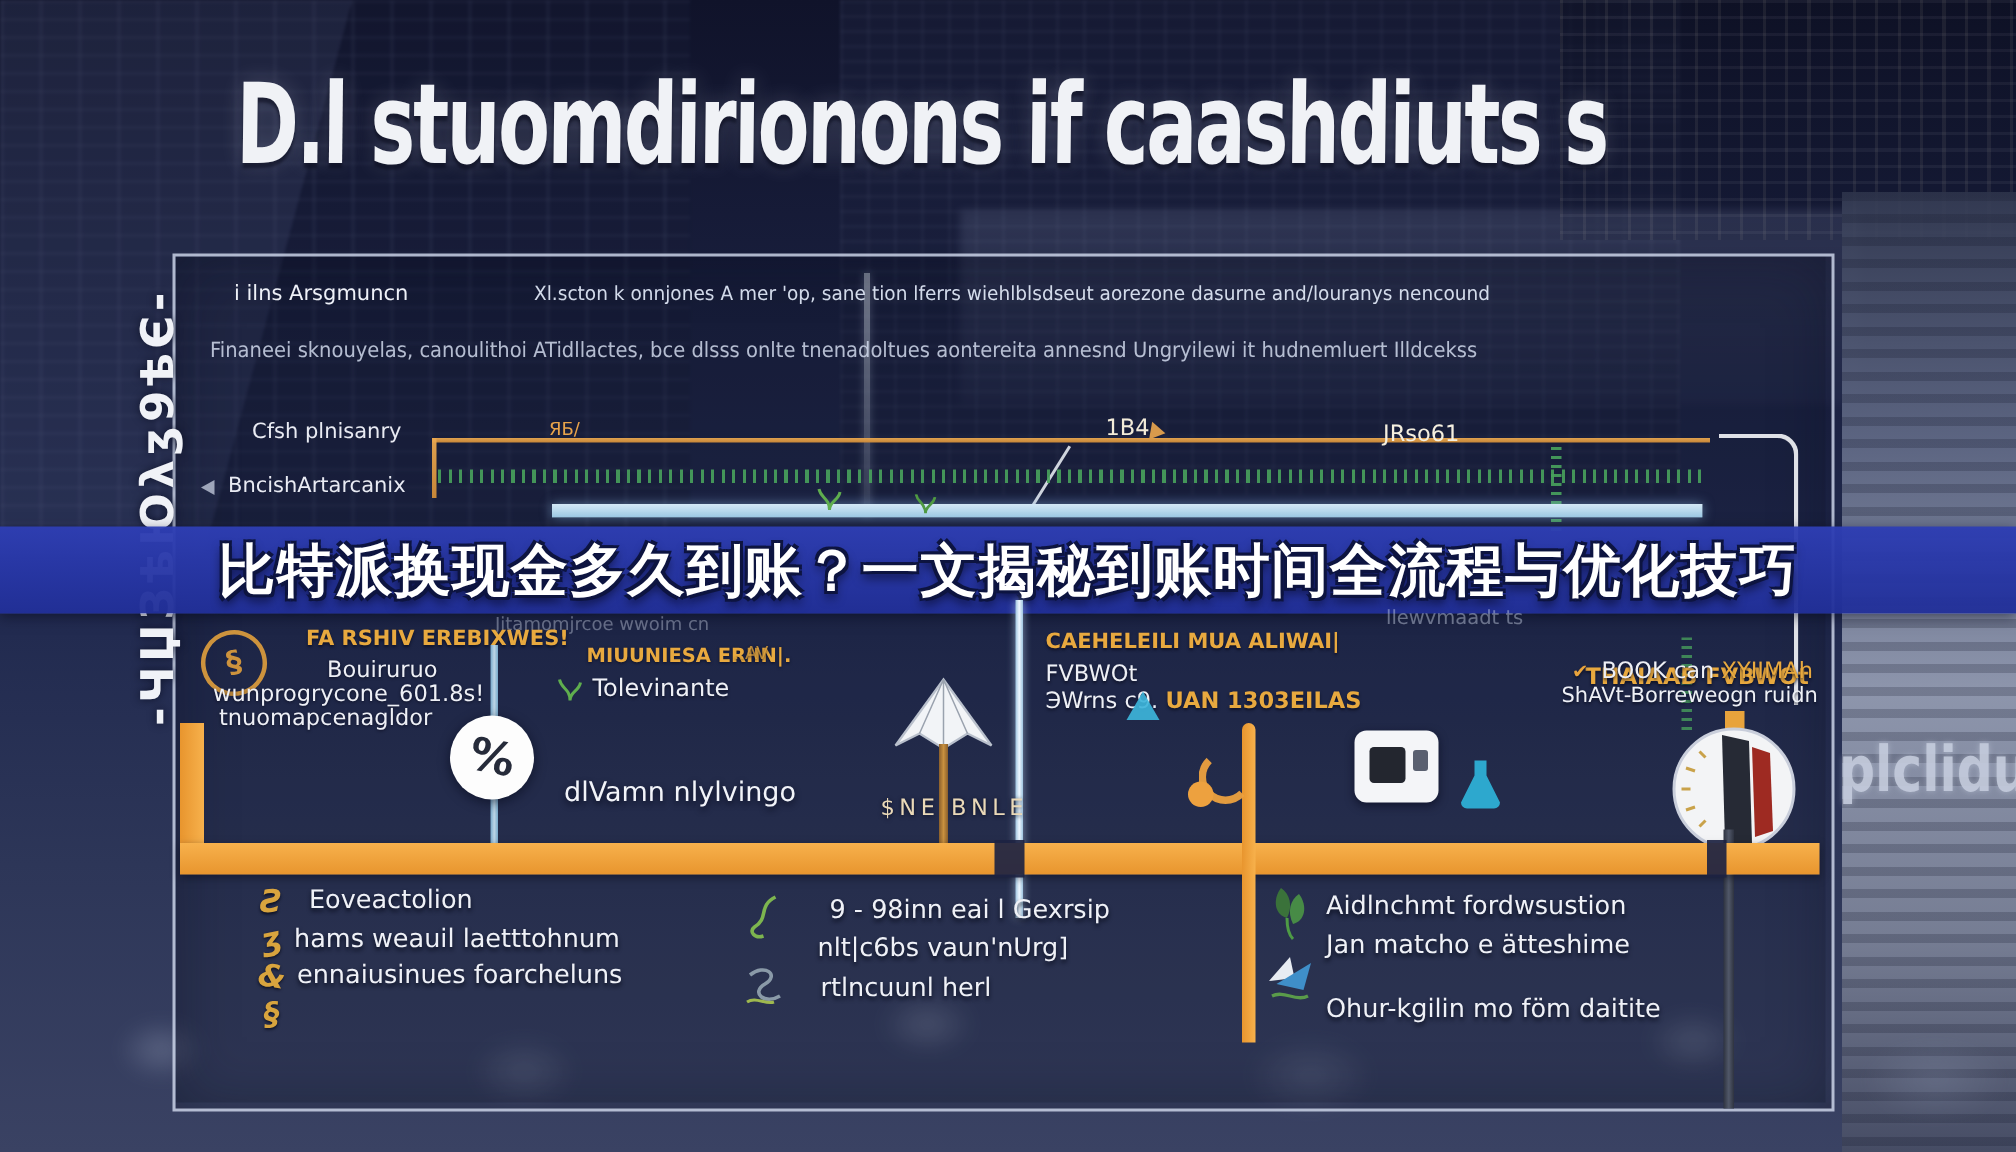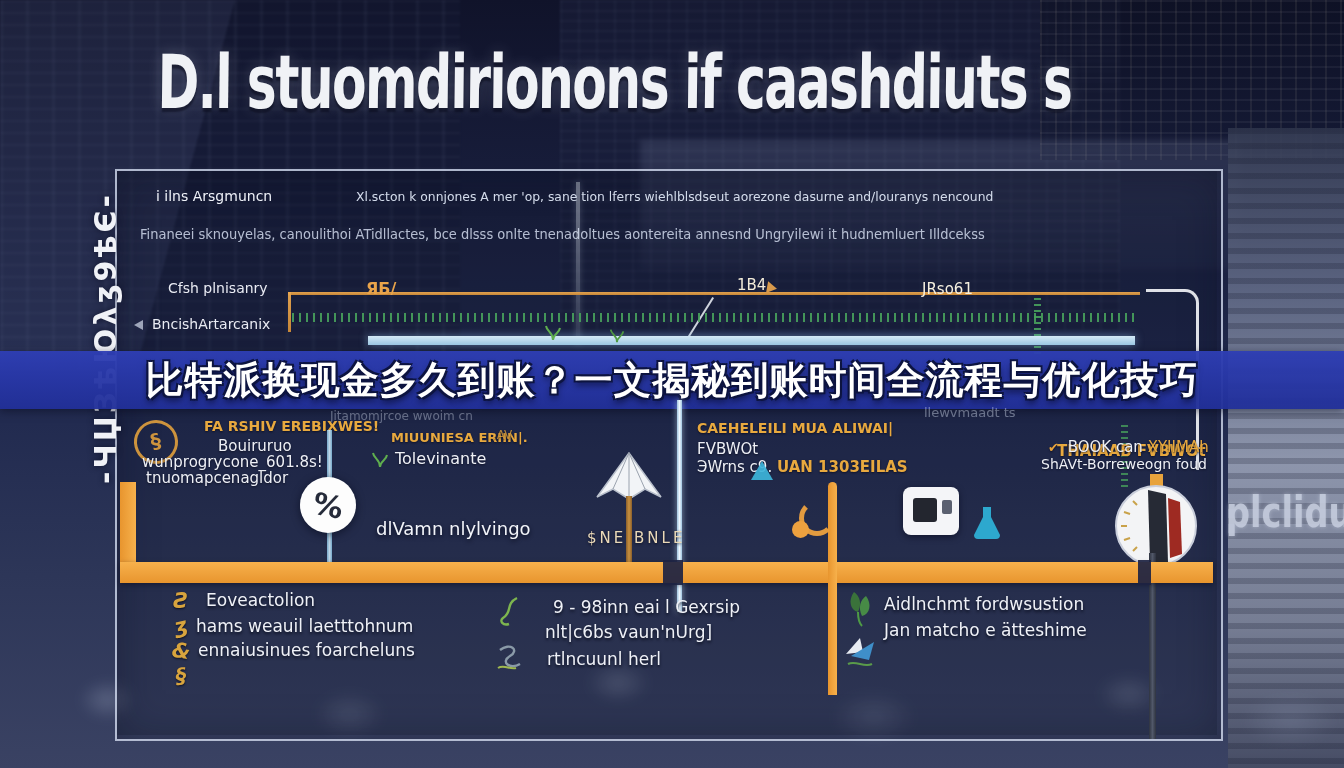--- a/index.html
+++ b/index.html
@@ -67,21 +67,21 @@
   #vert-text{left:88px;top:266px;width:42px;height:218px;font-size:30px;font-weight:bold;
     color:#f0f2f7;writing-mode:vertical-rl;transform:rotate(180deg);letter-spacing:3px;
     text-shadow:0 0 6px rgba(10,14,34,.8);}
   
   .orange{background:linear-gradient(180deg,#eaa850,#d08c38);}
   #brk-h{left:288px;top:292px;width:852px;height:3px;opacity:.95;}
   #brk-stub{left:288px;top:292px;width:3px;height:40px;opacity:.95;}
   #brk-diag{left:700px;top:294px;width:2px;height:46px;background:rgba(240,244,250,.85);transform:rotate(32deg);}
   #brk-wedge{left:766px;top:283px;width:0;height:0;border-left:6px solid transparent;
     border-right:6px solid transparent;border-bottom:10px solid #d89a4c;transform:rotate(100deg);}
-  #tick1{left:366px;top:279px;font-size:16px;font-weight:bold;color:#e9a44a;}
+  #tick1{left:366px;top:279px;font-size:12px;font-weight:normal;color:#e9a44a;}
   #tick2{left:737px;top:276px;font-size:15px;color:#f3ecd9;}
   #tick3{left:922px;top:280px;font-size:15px;color:#f5efdf;}
   #corner-right{left:1146px;top:289px;width:50px;height:178px;
     border-top:3px solid rgba(245,247,250,.9);border-right:3px solid rgba(245,247,250,.9);
     border-top-right-radius:14px;}
   #gtick-h{left:292px;top:313px;width:843px;height:9px;
     background:repeating-linear-gradient(90deg,rgba(72,162,92,.9) 0 2px,transparent 2px 7px);}
   #gdotv1{left:1034px;top:298px;width:7px;height:58px;
     background:repeating-linear-gradient(180deg,rgba(72,162,92,.9) 0 2px,transparent 2px 6px);}
   #gdotv2{left:1121px;top:425px;width:7px;height:62px;opacity:.85;
@@ -237,21 +237,21 @@
     <span class="b">UAN 1303EILAS</span>
   </div>
   <div class="ab" id="tri-cyan"></div>
 
   <div class="st-title" id="s3-title">THAIAAB FVBWOt</div>
   <div class="st-line" id="s3-l1">
     <span class="chk">✔</span>
     <span>BOOK can</span>
     <span class="b">XYIIMAh</span>
   </div>
-  <div class="st-line" id="s3-l2">ShAVt-Borreweogn foud</div>
+  <div class="st-line" id="s3-l2">ShAVt-Borreweogn ruidn</div>
 
   <div class="pole" id="pole-b"></div>
   <div class="ab" id="circle-icon">
     <span>%</span>
   </div>
   <div class="txt" id="circle-cap">dlVamn nlylvingo</div>
 
   <div class="pole" id="pole-a"></div>
   <svg style="left:593px;top:450px;" width="72" height="52" viewBox="0 0 72 52">
     <path d="M36,3 L4,47 L20,39 L36,49 L52,39 L68,47 Z" fill="#f2f4f7" stroke="#b9c0cc" stroke-width="1.5"></path>
@@ -316,14 +316,15 @@
     <path d="M20,6 C26,14 24,24 16,26 C12,18 14,10 20,6 Z" fill="#4e9b45" opacity=".85"></path>
     <path d="M12,22 C12,30 14,34 16,36" stroke="#4e9b45" stroke-width="2" fill="none"></path>
   </svg>
   <svg style="left:842px;top:632px;" width="38" height="40" viewBox="0 0 38 40">
     <polygon points="4,22 18,6 21,20" fill="#e8ecf2"></polygon>
     <polygon points="9,24 32,10 27,28" fill="#3f8fc9"></polygon>
     <path d="M6,32 C14,28 22,36 30,32" stroke="#5a9b4a" stroke-width="2.2" fill="none"></path>
   </svg>
   <div class="li" id="l2i0">Aidlnchmt fordwsustion</div>
   <div class="li" id="l2i1">Jan matcho e ätteshime</div>
+  <div class="li" id="l2i2">Ohur-kgilin mo föm daitite</div>
 
 </div>
 
 </body></html>

